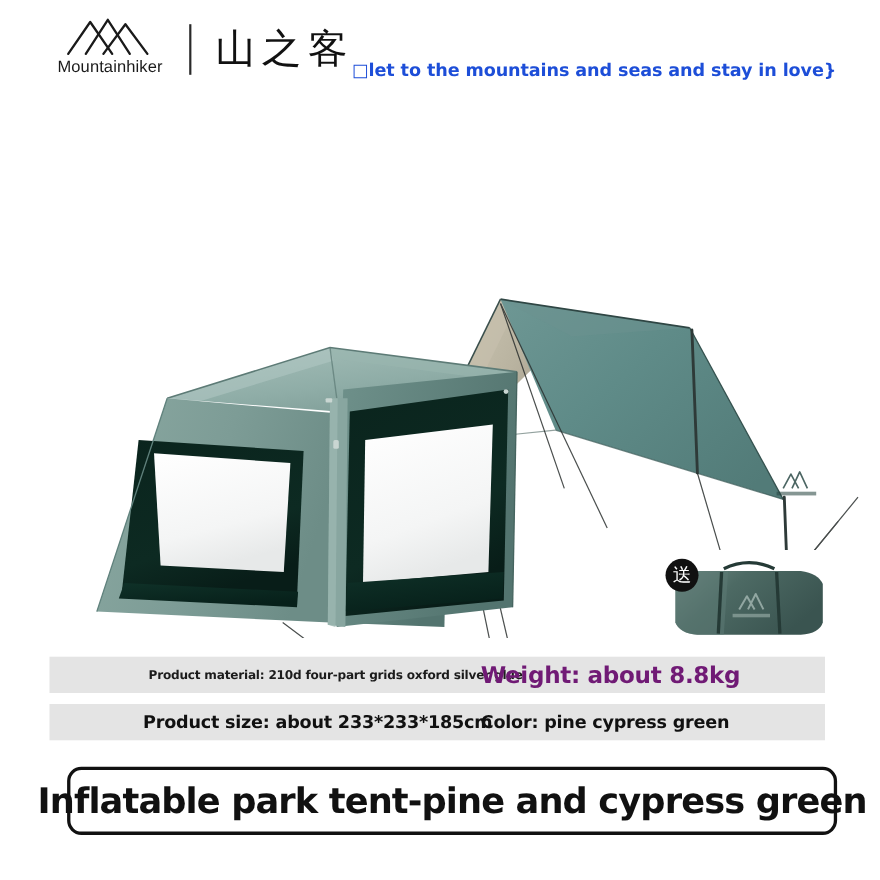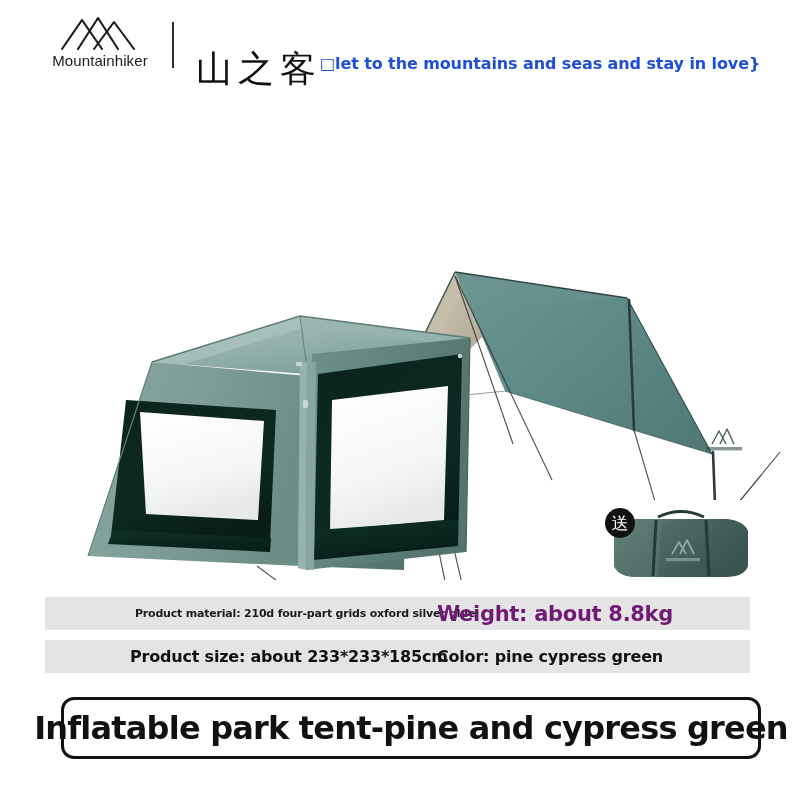--- a/index.html
+++ b/index.html
@@ -22,21 +22,21 @@
     position:absolute;left:0;top:40px;width:140px;text-align:center;
     font-size:15px;color:#1a1a1a;letter-spacing:.1px;font-weight:400;
     font-family:"Liberation Sans", sans-serif;
   }
   .divider{
     position:absolute;left:172px;top:22px;width:2px;height:46px;background:#2a2a2a;
   }
   .brand-cn{
     position:absolute;left:196px;top:24px;
     font-size:36px;color:#111;letter-spacing:6px;
-    font-family:"DejaVu Sans", sans-serif;font-weight:400;line-height:42px;margin-top:24px;
+    font-family:"DejaVu Sans", sans-serif;font-weight:400;line-height:42px;
   }
   .tagline{
     position:absolute;left:320px;top:54px;
     font-size:16px;font-weight:bold;color:#1d4ed8;letter-spacing:-0.1px;
     font-family:"DejaVu Sans", sans-serif;white-space:nowrap;
   }
 
   
   .hero{position:absolute;left:0;top:100px;width:800px;height:480px;background:#fff;}
   .hero svg{display:block;width:800px;height:480px;}

